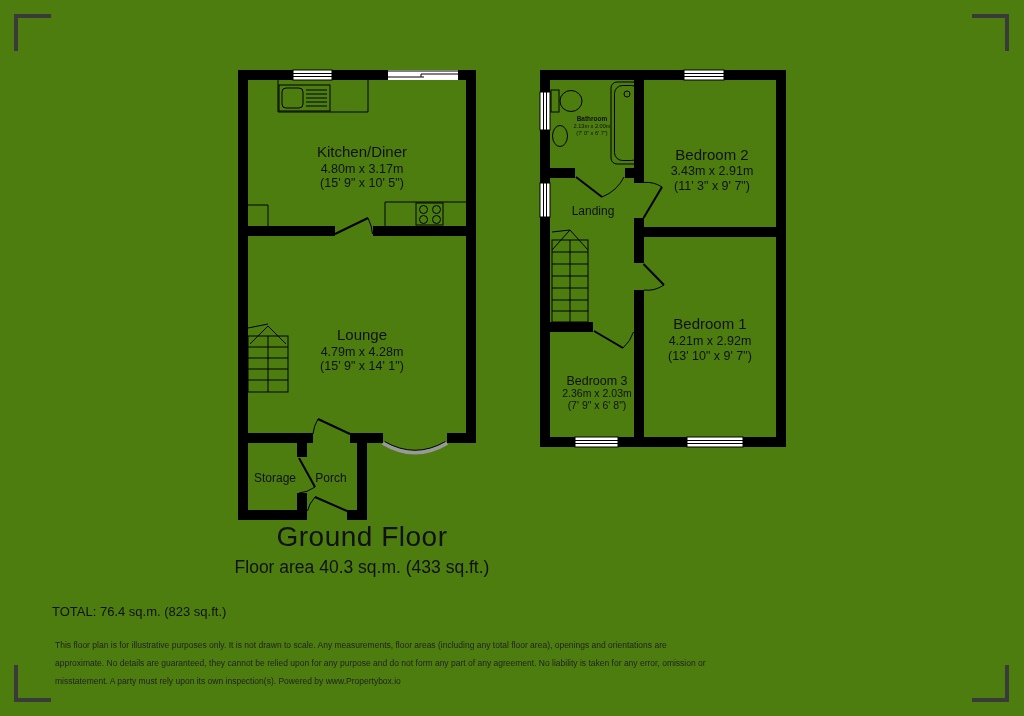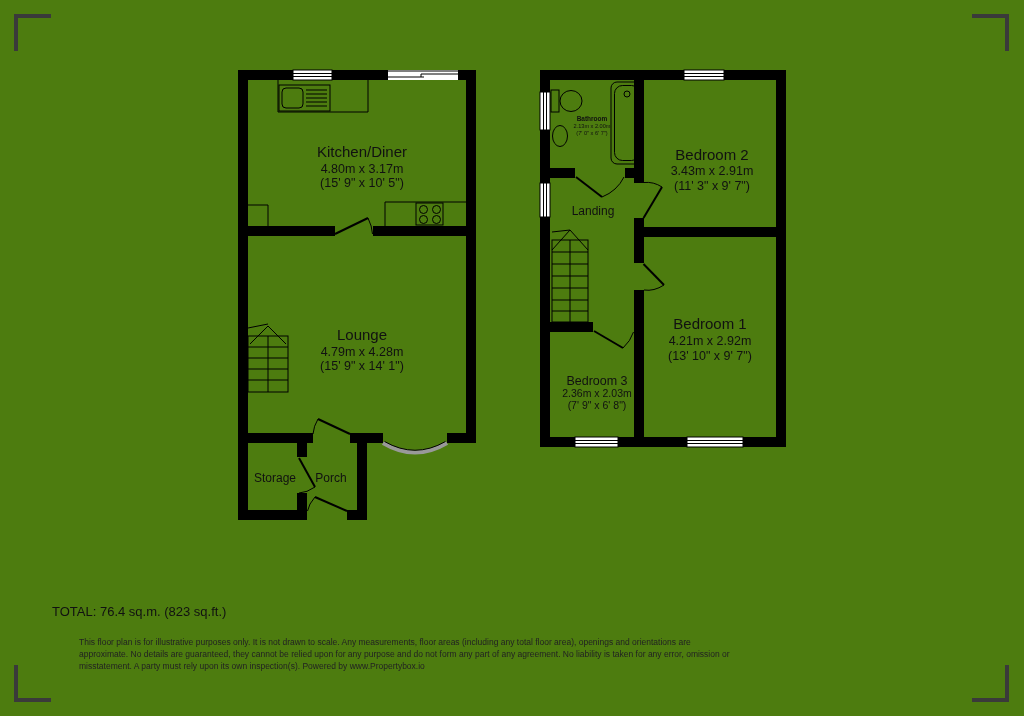--- a/index.html
+++ b/index.html
@@ -18,21 +18,21 @@
   .room-name-sm{font-size:12.5px;}
   .room-dim-sm{font-size:10.5px;}
   .room-tiny-b{font-size:6.5px;font-weight:bold;}
   .room-tiny{font-size:5.6px;}
   .small-room{font-size:12px;}
   .caption{position:absolute;width:348px;text-align:center;}
   .caption .floor-title{font-size:28px;letter-spacing:.5px;}
   .caption .floor-area{font-size:17.5px;margin-top:4px;}
   .total{position:absolute;left:52px;top:604px;font-size:13px;}
   .disclaimer{position:absolute;left:55px;top:636px;width:662px;font-size:8.5px;
-              line-height:12px;color:#222;margin-left:24px;}
+              line-height:18px;color:#222;}
 </style>
 </head>
 <body>
 
 <div class="page">
 
   <div class="corner tl"></div>
   <div class="corner tr"></div>
   <div class="corner bl"></div>
   <div class="corner br"></div>
@@ -218,20 +218,22 @@
       <text class="room-name" x="170" y="261">Bedroom 1</text>
       <text class="room-dim" x="170" y="277">4.21m x 2.92m</text>
       <text class="room-dim" x="170" y="292">(13' 10" x 9' 7")</text>
       <text class="room-name-sm" x="57" y="317">Bedroom 3</text>
       <text class="room-dim-sm" x="57" y="329">2.36m x 2.03m</text>
       <text class="room-dim-sm" x="57" y="341">(7' 9" x 6' 8")</text>
     </g>
   </svg>
 
   <div class="caption" style="left:188px;top:521px;">
+    <div class="floor-title">Ground Floor</div>
+    <div class="floor-area">Floor area 40.3 sq.m. (433 sq.ft.)</div>
   </div>
   <div class="caption" style="left:484px;top:521px;">
   </div>
 
   <div class="total">TOTAL: 76.4 sq.m. (823 sq.ft.)</div>
   <div class="disclaimer">This floor plan is for illustrative purposes only. It is not drawn to scale. Any measurements, floor areas (including any total floor area), openings and orientations are approximate. No details are guaranteed, they cannot be relied upon for any purpose and do not form any part of any agreement. No liability is taken for any error, omission or misstatement. A party must rely upon its own inspection(s). Powered by www.Propertybox.io</div>
 
 </div>
 
 </body></html>

